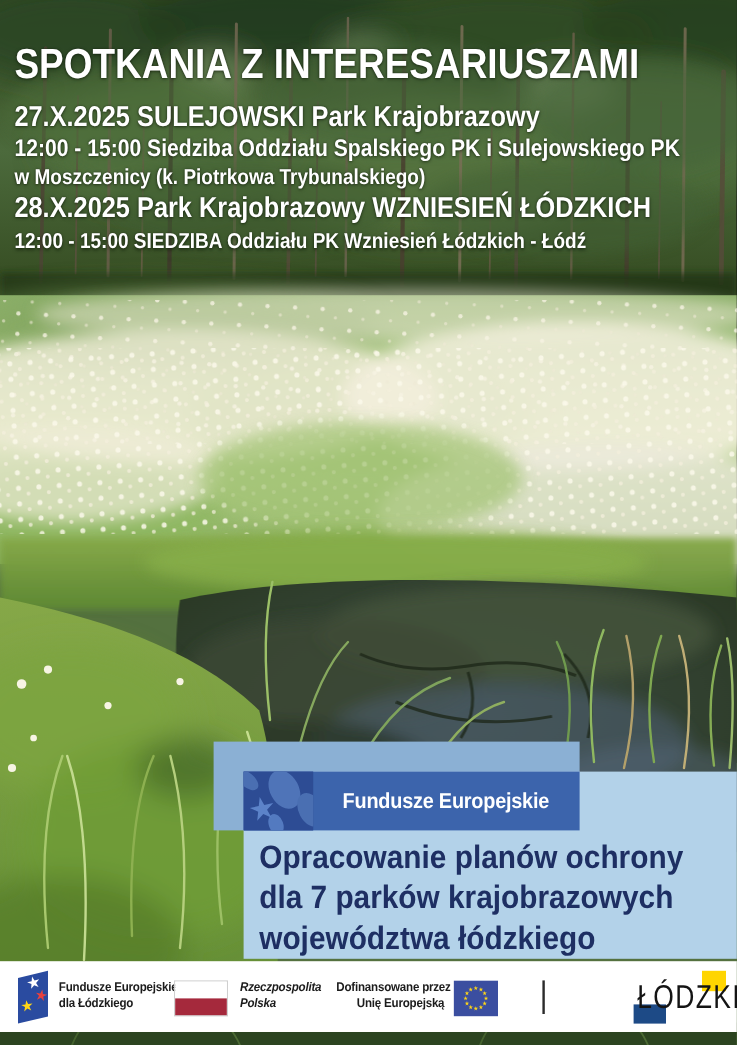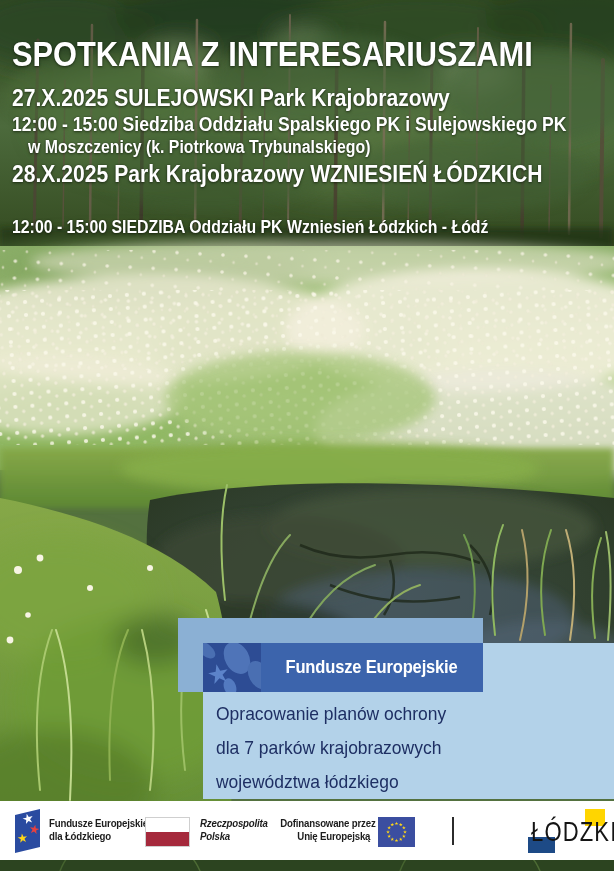--- a/index.html
+++ b/index.html
@@ -10,33 +10,33 @@
   }
   .photo{position:absolute;left:0;top:0;width:614px;height:871px;}
   
   .toptext{position:absolute;left:0;top:0;width:614px;color:#fff;
     text-shadow:0 1px 3px rgba(10,20,5,.6),0 0 2px rgba(0,0,0,.35);}
   .toptext .line{position:absolute;left:12px;white-space:nowrap;font-weight:700;}
   .toptext .inner{display:inline-block;transform:scaleX(.88);transform-origin:left center;white-space:nowrap;}
   .t-title{top:34px;font-size:35px;line-height:40px;}
   .t-date1{top:84px;font-size:24px;line-height:28px;}
   .t-det1a{top:112px;font-size:20px;line-height:24px;}
-  .t-det1b{top:135px;font-size:18px;line-height:24px;margin-left:16px;}
+  .t-det1b{top:135px;font-size:18px;line-height:24px;}
   .t-date2{top:160px;font-size:24px;line-height:28px;text-align:center;}
-  .t-det2a{top:189px;font-size:18px;line-height:24px;margin-top:26px;}
+  .t-det2a{top:189px;font-size:18px;line-height:24px;}
   
   .offset-rect{position:absolute;left:178px;top:618px;width:305px;height:74px;background:#8bb0d4;}
   .panel{position:absolute;left:203px;top:643px;width:411px;height:156px;background:#b3d2e9;}
   .banner{position:absolute;left:0;top:0;width:280px;height:49px;background:#3c64ac;display:flex;align-items:stretch;}
   .fe-mark{width:58px;height:49px;flex:0 0 58px;background:#2d4c94;}
   .banner-label{flex:1;display:flex;align-items:center;justify-content:center;
     color:#fff;font-weight:700;font-size:18px;letter-spacing:-.2px;}
   .banner-label .inner{display:inline-block;transform:scaleX(.92);white-space:nowrap;}
-  .panel-title{position:absolute;left:13px;top:54px;color:#1e2f63;font-weight:400;
-    font-size:19px;line-height:34px;}
+  .panel-title{position:absolute;left:13px;top:54px;color:#1e2f63;font-weight:700;
+    font-size:27px;line-height:34px;}
   .panel-title .inner{display:inline-block;transform:scaleX(.92);transform-origin:left center;white-space:nowrap;}
   
   .logobar{position:absolute;left:0;top:801px;width:614px;height:59px;background:#fff;}
   .logobar .lbl{position:absolute;font-size:10.5px;line-height:12.5px;font-weight:700;
     color:#1c1c1c;letter-spacing:-.2px;}
   .lbl .inner{display:inline-block;transform:scaleX(.92);transform-origin:left center;white-space:nowrap;}
   .lbl-right{text-align:right;}
   .lbl-right .inner{transform-origin:right center;}
   .eu-funds-flag{position:absolute;left:12px;top:6px;}
   .lbl-eufunds{left:49px;top:16px;}

